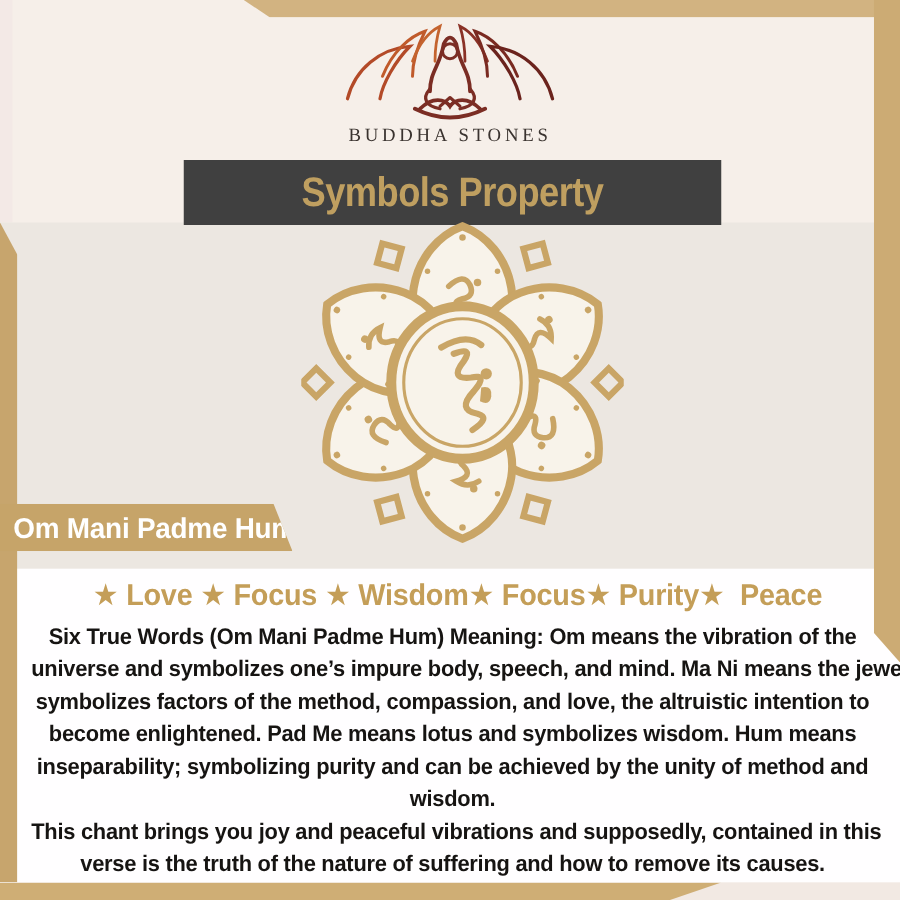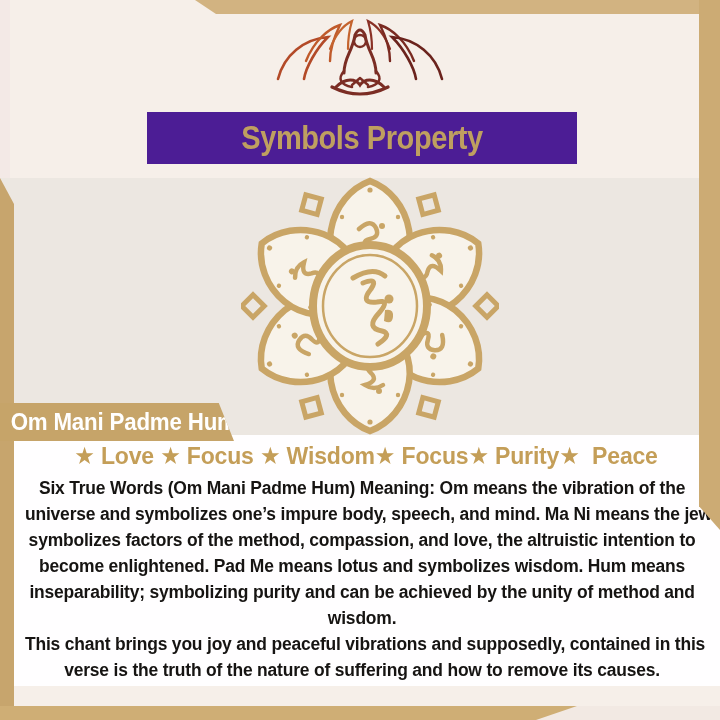--- a/index.html
+++ b/index.html
@@ -20,35 +20,35 @@
   .bottom-band-tan{position:absolute;left:0;top:0;width:720px;height:14px;background:#cfae75;
                    clip-path:polygon(0 0,577px 0,536px 100%,0 100%);}
 
   
   .logo{position:absolute;left:272px;top:16px;width:176px;height:84px;}
   .brand{position:absolute;left:0;top:101px;width:720px;text-align:center;
          font-family:"Liberation Serif","DejaVu Serif",serif;
          font-size:15px;letter-spacing:3px;color:#3a332f;font-weight:500;}
 
   
-  .title-band{position:absolute;left:147px;top:112px;width:430px;height:52px;background:#4c1d95;}
+  .title-band{position:absolute;left:147px;top:128px;width:430px;height:52px;background:#404040;}
   .title-band .title{width:100%;text-align:center;line-height:52px;font-size:33px;font-weight:700;
         color:#bf9f60;transform:scaleX(0.88);letter-spacing:-0.5px;}
 
   
   .mandala{position:absolute;left:241px;top:177px;width:258px;height:258px;}
 
   
   .badge{position:absolute;left:0;top:403px;width:234px;height:38px;background:#c6a469;z-index:7;
          clip-path:polygon(0 0,93.5% 0,100% 100%,0 100%);}
   .badge .badge-label{color:#ffffff;font-size:23px;font-weight:700;line-height:38px;padding-left:11px;
          transform:scaleX(0.97);transform-origin:0 50%;white-space:nowrap;letter-spacing:-0.2px;}
 
   
-  .panel{position:absolute;left:12px;top:435px;width:708px;height:251px;background:#fffeff;z-index:4;}
+  .panel{position:absolute;left:12px;top:455px;width:708px;height:251px;background:#fffeff;z-index:4;}
   .tagline{margin-top:7px;width:100%;text-align:center;font-size:24px;font-weight:700;color:#c49e58;
            white-space:pre;transform:scaleX(0.96);letter-spacing:-0.2px;}
   .paragraph{margin-top:5px;padding-left:13px;text-align:center;}
   .paragraph .line{font-size:18px;font-weight:700;line-height:26px;color:#161412;white-space:nowrap;
            transform:scaleX(0.97);transform-origin:0 50%;letter-spacing:-0.2px;}
 </style>
 </head>
 <body>
 
 <div id="stage">
@@ -72,20 +72,21 @@
 
       <circle cx="88" cy="24" r="6" stroke="#7b2d24" stroke-width="2.4"></circle>
       <path d="M72,56 C72,40 80,36 83,18 Q88,8 93,18 C96,36 104,40 104,56" stroke="#7b2d24" stroke-width="3" stroke-linecap="round"></path>
       <path d="M72,54 C65,62 69,68 80,70" stroke="#7b2d24" stroke-width="2.6" stroke-linecap="round"></path>
       <path d="M104,54 C111,62 107,68 96,70" stroke="#7b2d24" stroke-width="2.6" stroke-linecap="round"></path>
       <path d="M80,68 L88,61 L96,68" stroke="#7b2d24" stroke-width="2.4" stroke-linecap="round" stroke-linejoin="round"></path>
       <path d="M64,70 C74,60 84,62 88,68 C92,62 102,60 112,70" stroke="#7b2d24" stroke-width="3" stroke-linecap="round"></path>
       <path d="M60,70 Q88,84 116,70" stroke="#7b2d24" stroke-width="3.2" stroke-linecap="round"></path>
     </svg>
   </div>
+  <div class="brand">BUDDHA STONES</div>
 
   <div class="title-band">
     <div class="title">Symbols Property</div>
   </div>
 
   <div class="mandala">
     <svg width="258" height="258" viewBox="0 0 258 258">
       <defs>
         <g id="petal">
           <path d="M129,4 C110,11 94,29 90,53 C86,77 99,97 107,105 C113,111 121,115 129,117 C137,115 145,111 151,105 C159,97 172,77 168,53 C164,29 148,11 129,4 Z" fill="#f8f3ea" stroke="#c9a566" stroke-width="6.5"></path>

